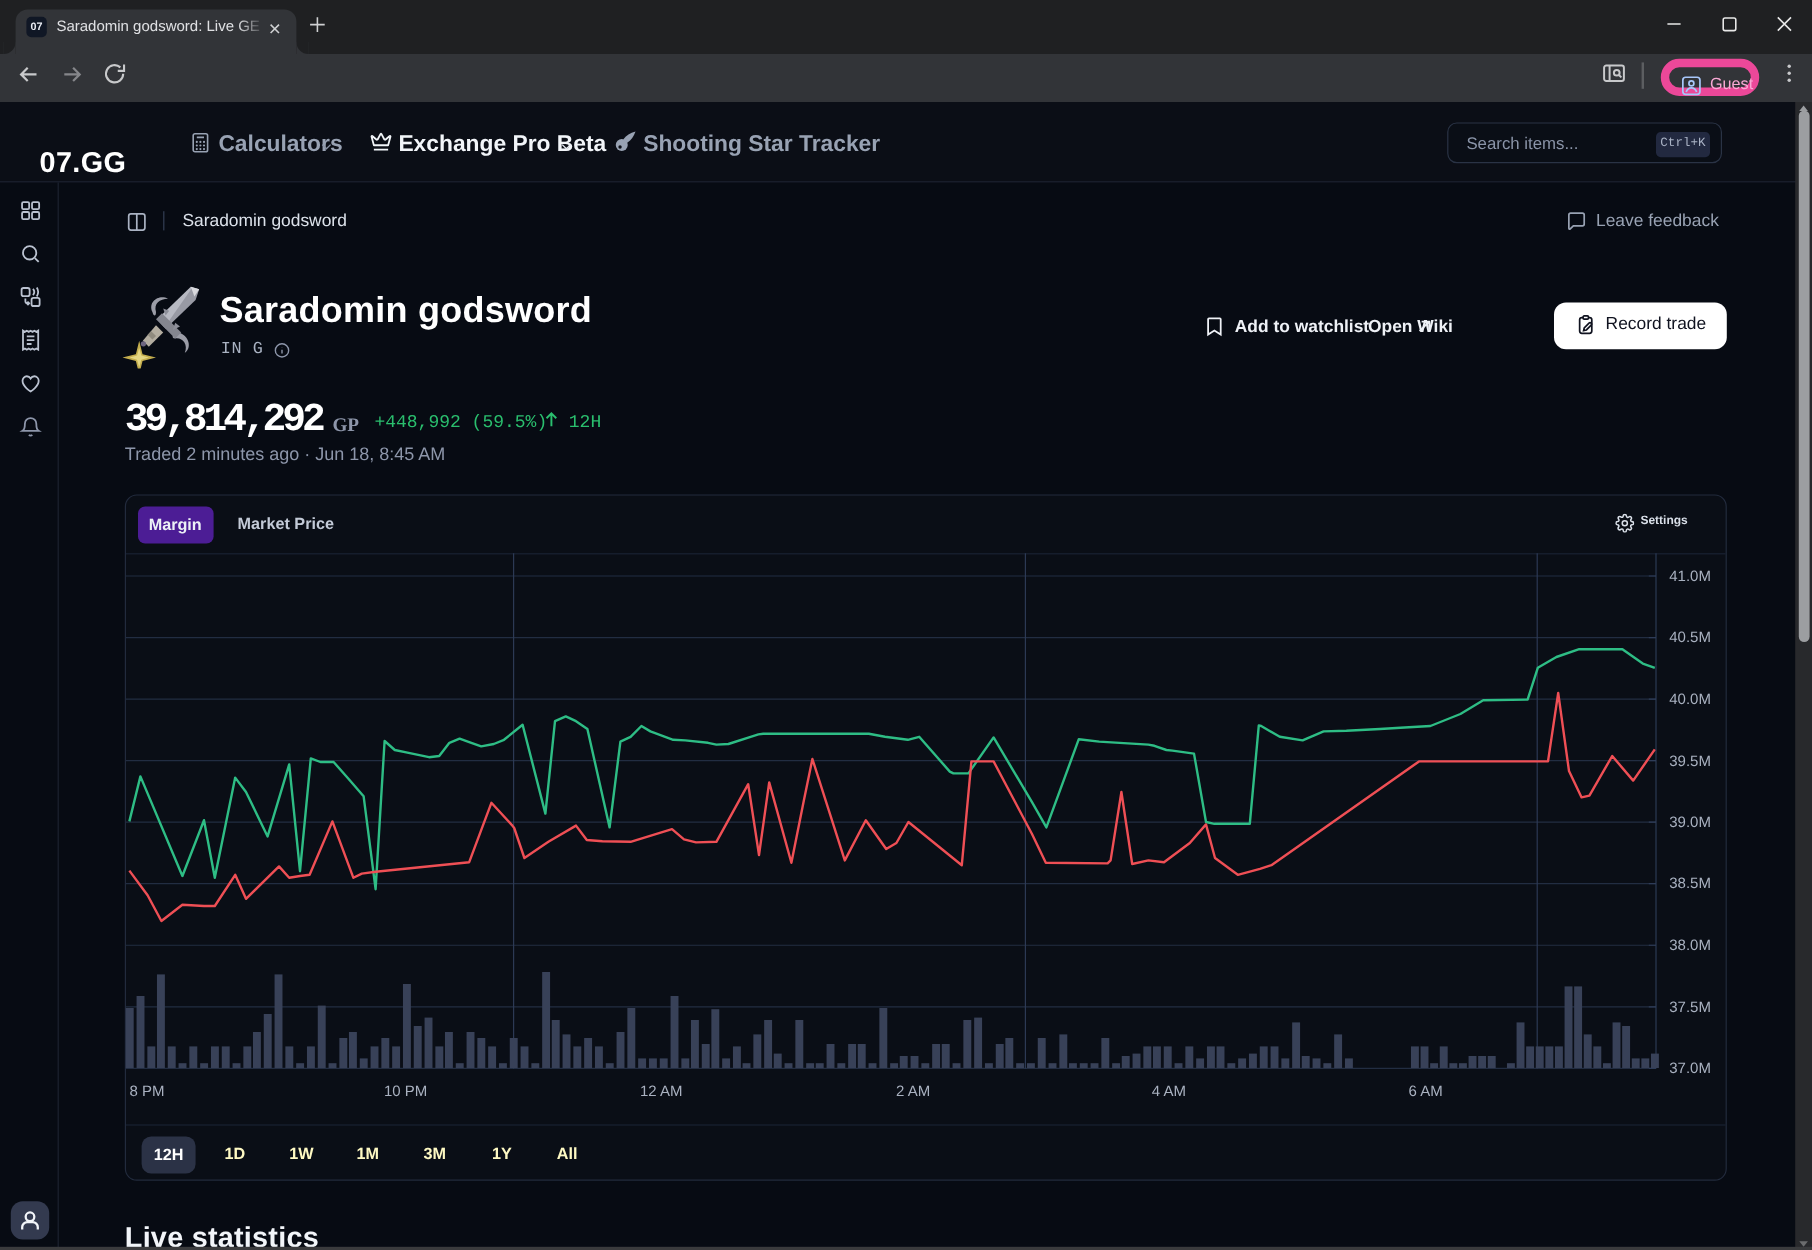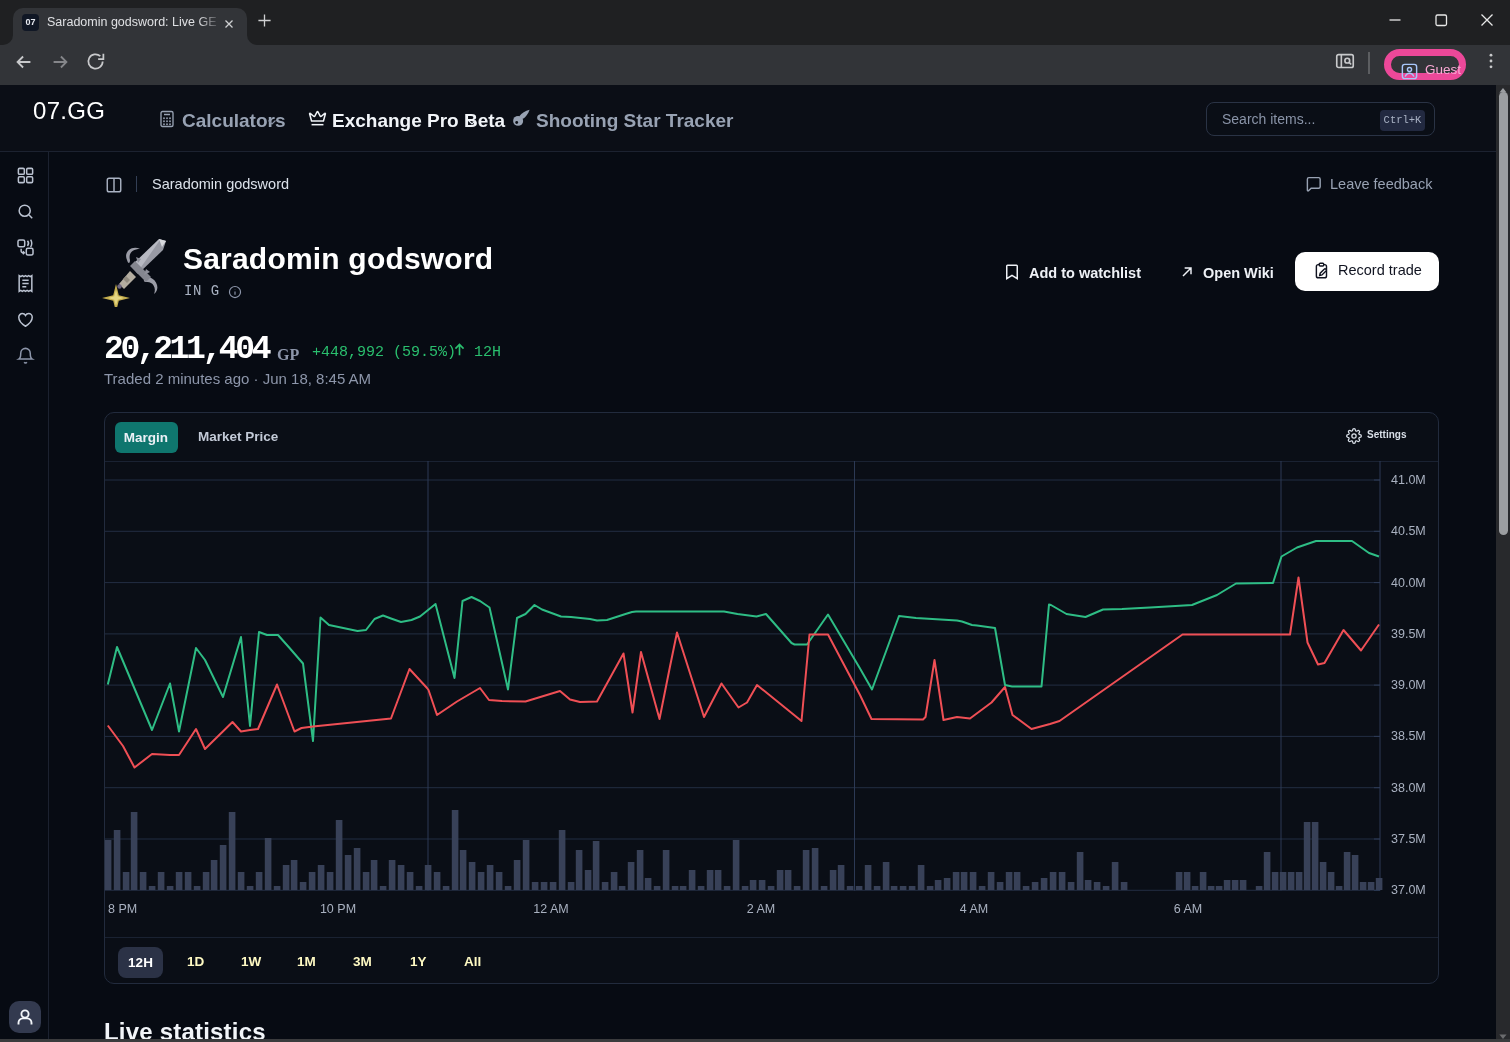--- a/index.html
+++ b/index.html
@@ -12,21 +12,21 @@
 #tab .cx{position:absolute;right:10px;top:8px;width:16px;height:16px;color:#cfd0d2}
 .wc{position:absolute;top:0;width:46px;height:40px;color:#e8e8e8}
 #toolbar{position:absolute;left:0;top:45px;width:1510px;height:40px;background:#323438}
 .tbi{position:absolute;top:6px;color:#c8c9cb}
 #omni{position:absolute;left:118px;top:2px;width:1202px;height:31px;border-radius:15.5px;background:#232425}
 #omni .url{position:absolute;left:39px;top:7.5px;font-size:14.5px;color:#e6e7e9;letter-spacing:-0.1px}
 #guest{position:absolute;left:1384px;top:4px;width:82px;height:31px;border-radius:15.5px;border:7px solid #ec4899;color:#f9a8d4;font-size:13.5px}
 #guest span{position:absolute;left:34px;top:6px}
 #page{position:absolute;left:0;top:85px;width:1510px;height:957px;background:#070b13;overflow:hidden}
 #sitehead{position:absolute;left:0;top:0;width:1510px;height:67px;background:#0b0e16;border-bottom:1px solid #1c2230}
-#logo{position:absolute;left:33px;top:12px;font-size:24px;font-weight:400;color:#fff;letter-spacing:0.3px}
+#logo{position:absolute;left:33px;top:37px;font-size:24px;font-weight:700;color:#fff;letter-spacing:0.3px}
 .nav{position:absolute;top:25px;font-size:19px;font-weight:600;color:#98a2b3;white-space:nowrap}
 .nav.on{color:#f2f5f9;font-weight:700}
 .navic{position:absolute;top:25px;color:#98a2b3}
 #srch{position:absolute;left:1206px;top:17px;width:229px;height:34px;border-radius:8px;border:1px solid #2a3345;background:#0a0e16}
 #srch .ph{position:absolute;left:15px;top:8px;font-size:14px;color:#8a94a8}
 #srch .kbd{position:absolute;right:9px;top:6.5px;width:45px;height:21px;border-radius:4px;background:#222940;color:#aab3c5;font-family:"Liberation Mono",monospace;font-size:10.5px;text-align:center;line-height:21px}
 #sidebar{position:absolute;left:0;top:67px;width:49px;height:890px;border-right:1px solid #1c2230}
 .sbi{position:absolute;left:16px;color:#bac2d0}
 #avatar{position:absolute;left:9px;top:849px;width:32px;height:32px;border-radius:10px;background:#333a4f;color:#fff}
 #crumbtx{position:absolute;left:152px;top:91px;font-size:14.5px;font-weight:500;color:#dce2ea}
@@ -34,21 +34,21 @@
 #ttl1{position:absolute;left:183px;top:157px;font-size:30px;font-weight:700;color:#fff;letter-spacing:0.2px}
 #ing{position:absolute;left:184px;top:198px;font-family:"Liberation Mono",monospace;font-size:14px;color:#a9b2c2;letter-spacing:0.5px}
 .hbtn{position:absolute;top:180px;font-size:14.5px;font-weight:700;color:#eef1f6;white-space:nowrap}
 #recbtn{position:absolute;left:1295px;top:167px;width:144px;height:39px;border-radius:10px;background:#fff}
 #recbtn span{position:absolute;left:43px;top:10px;font-size:14.5px;font-weight:400;color:#101320}
 #price{position:absolute;left:104px;top:246px;font-family:"Liberation Mono",monospace;font-size:33px;font-weight:700;color:#fff;letter-spacing:-3.4px}
 #gp{position:absolute;left:277px;top:261px;font-family:Liberation Serif, serif;font-size:16px;font-weight:600;color:#8d96aa}
 #chg{position:absolute;left:312px;top:259px;font-family:"Liberation Mono",monospace;font-size:15px;font-weight:500;color:#2abf6e}
 #traded{position:absolute;left:104px;top:285px;font-size:15px;color:#8d96aa}
 #card{position:absolute;left:104px;top:327px;width:1335px;height:572px;border-radius:10px;border:1px solid #222b3d;background:#0a0e16}
-#mpill{position:absolute;left:9.5px;top:9px;width:63px;height:31px;border-radius:6px;background:#0f766e;color:#ecf0f6;font-size:13.5px;font-weight:700;text-align:center;line-height:31px}
+#mpill{position:absolute;left:9.5px;top:9px;width:63px;height:31px;border-radius:6px;background:#4c1d95;color:#ecf0f6;font-size:13.5px;font-weight:700;text-align:center;line-height:31px}
 #mktpr{position:absolute;left:93px;top:16px;font-size:13.5px;font-weight:600;color:#c3cad7}
 #setx{position:absolute;left:1262px;top:16px;font-size:10px;font-weight:600;color:#d9dfe8}
 .cdiv{position:absolute;left:0;width:1333px;height:1px;background:#1a2232}
 #b12h{position:absolute;left:13px;top:534px;width:45px;height:31px;border-radius:8px;background:#2b3246;color:#fff;font-size:13.5px;font-weight:700;text-align:center;line-height:31px}
 .tbtn{position:absolute;top:541px;font-size:13.5px;font-weight:700;color:#fef9c3}
 #livestat{position:absolute;left:104px;top:933px;font-size:24px;font-weight:700;color:#f2f5f9;letter-spacing:0.2px}
 #scrollbar{position:absolute;left:1496px;top:0;width:14px;height:957px;background:#28292c}
 #thumb{position:absolute;left:2.5px;top:7px;width:9px;height:443px;border-radius:4.5px;background:#9c9ea1}
 .axlbl{font-family:"Liberation Sans",sans-serif;font-size:12.5px;fill:#a9b1c0}
 </style>
@@ -208,30 +208,30 @@
       <circle cx="12" cy="12" r="9.5"></circle>
       <path d="M12 11v5.5M12 7.5v.5"></path>
     </svg>
   <svg class="abs" style="left:1003px;top:178px" width="18" height="18" viewBox="0 0 24 24" fill="none" stroke="#eef1f6" stroke-width="2">
       <path d="M6 3h12a1 1 0 0 1 1 1v17l-7-4.5L5 21V4a1 1 0 0 1 1-1z"></path>
     </svg>
   <div class="hbtn" style="left:1029px">Add to watchlist</div>
   <svg class="abs" style="left:1179px;top:179px" width="16" height="16" viewBox="0 0 24 24" fill="none" stroke="#eef1f6" stroke-width="2.2">
       <path d="M6 18L18 6M8.5 6H18v9.5"></path>
     </svg>
-  <div class="hbtn" style="left:1203px">Open Wiki</div>
+  <div class="hbtn" style="left:1140px">Open Wiki</div>
   <div id="recbtn">
     <svg class="abs" style="left:18px;top:10px" width="18" height="18" viewBox="0 0 24 24" fill="none" stroke="#101320" stroke-width="1.9">
         <rect x="4.5" y="3.5" width="13.5" height="17.5" rx="2.5"></rect>
         <rect x="8.3" y="1.7" width="6" height="3.6" rx="1.2" fill="#fff"></rect>
         <path d="M14.9 9.6a1.7 1.7 0 0 1 2.4 2.4l-5.3 5.3-3.1.7.7-3.1z" fill="#fff"></path>
       </svg>
     <span>Record trade</span>
   </div>
-  <div id="price">20,211,404</div>
+  <div id="price">39,814,292</div>
   <div id="gp">GP</div>
   <div id="chg">+448,992 (59.5%)</div>
   <svg class="abs" style="left:452px;top:257px" width="15" height="15" viewBox="0 0 24 24" fill="none" stroke="#2abf6e" stroke-width="2.6">
       <path d="M12 21V4M5.5 10.5L12 4l6.5 6.5"></path>
     </svg>
   <div id="chg" style="left:474px">12H</div>
   <div id="traded">Traded 2 minutes ago · Jun 18, 8:45 AM</div>
   <div id="card">
     <div id="mpill">Margin</div>
     <div id="mktpr">Market Price</div>

